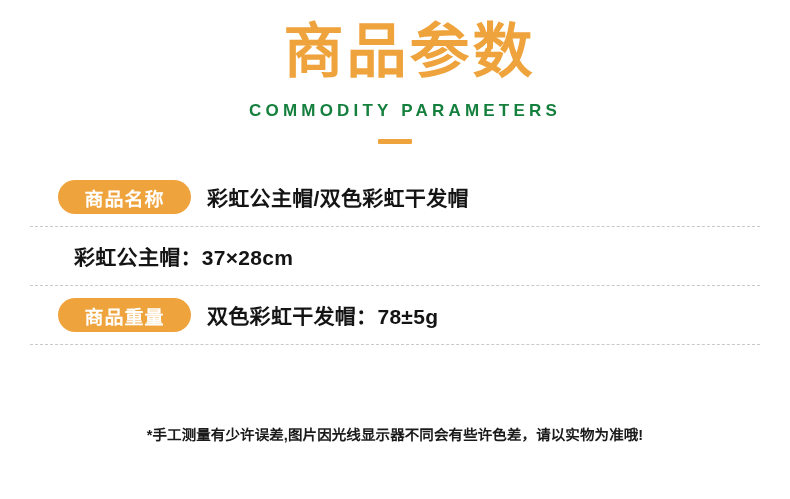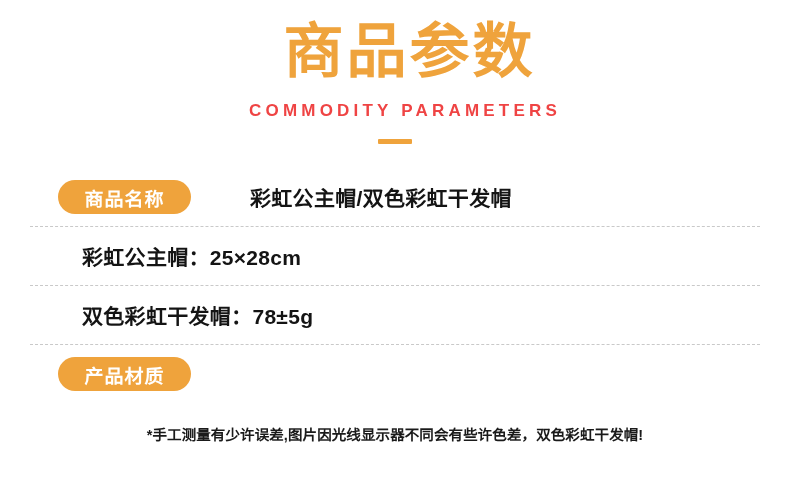--- a/index.html
+++ b/index.html
@@ -35,21 +35,21 @@
     font-weight: bold;
     color: #efa33c;
     letter-spacing: 3px;
     margin: 0;
     padding-left: 29px;
   }
   .title-en {
     font-size: 17px;
     line-height: 22px;
     font-weight: bold;
-    color: #ef4444;
+    color: #15803d;
     letter-spacing: 4.2px;
     margin: 14px 0 0 0;
     padding-left: 20px;
   }
   .title-rule {
     width: 34px;
     height: 5px;
     background: #efa33c;
     margin: 17px auto 0 auto;
     border-radius: 1px;
@@ -60,41 +60,40 @@
     margin-top: 24px;
     padding: 0 0 0 0;
   }
   .row {
     position: relative;
     height: 58px;
     display: flex;
     align-items: center;
     padding-left: 58px;
     box-sizing: border-box;
-    gap: 35px;
   }
   .pill {
     flex: 0 0 auto;
     width: 133px;
     height: 34px;
     border-radius: 17px;
     background: #efa33c;
     color: #ffffff;
     font-size: 19px;
     font-weight: bold;
     letter-spacing: 1px;
     display: flex;
     align-items: center;
     justify-content: center;
     box-sizing: border-box;
   }
   .values {
     display: flex;
     align-items: center;
-    margin-left: 24px;
+    margin-left: 16px;
     white-space: nowrap;
   }
   .value {
     font-size: 21px;
     font-weight: bold;
     color: #141414;
     letter-spacing: 0.3px;
   }
   .value + .value {
     margin-left: 34px;
@@ -137,35 +136,35 @@
       <div class="pill">商品名称</div>
       <div class="values">
         <span class="value">彩虹公主帽/双色彩虹干发帽</span>
       </div>
     </div>
 
     <div class="divider"></div>
 
     <div class="row two-col">
       <div class="values">
-        <span class="value">彩虹公主帽：25×28cm</span>
+        <span class="value">彩虹公主帽：37×28cm</span>
       </div>
     </div>
 
     <div class="divider"></div>
 
     <div class="row two-col">
+      <div class="pill">商品重量</div>
       <div class="values">
         <span class="value">双色彩虹干发帽：78±5g</span>
       </div>
     </div>
 
     <div class="divider"></div>
 
     <div class="row">
-      <div class="pill">产品材质</div>
     </div>
 
   </div>
 
-  <div class="footnote">*手工测量有少许误差,图片因光线显示器不同会有些许色差，双色彩虹干发帽!</div>
+  <div class="footnote">*手工测量有少许误差,图片因光线显示器不同会有些许色差，请以实物为准哦!</div>
 
 </div>
 
 </body></html>

